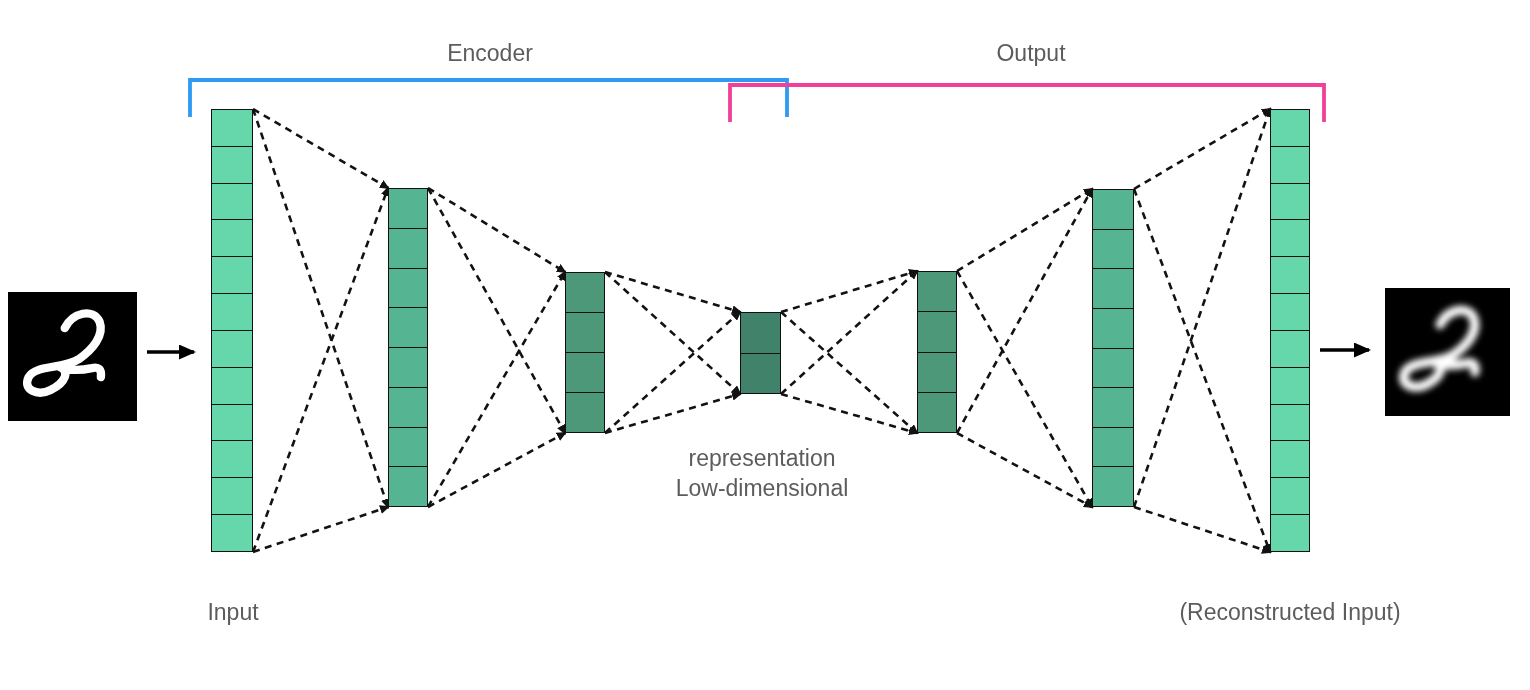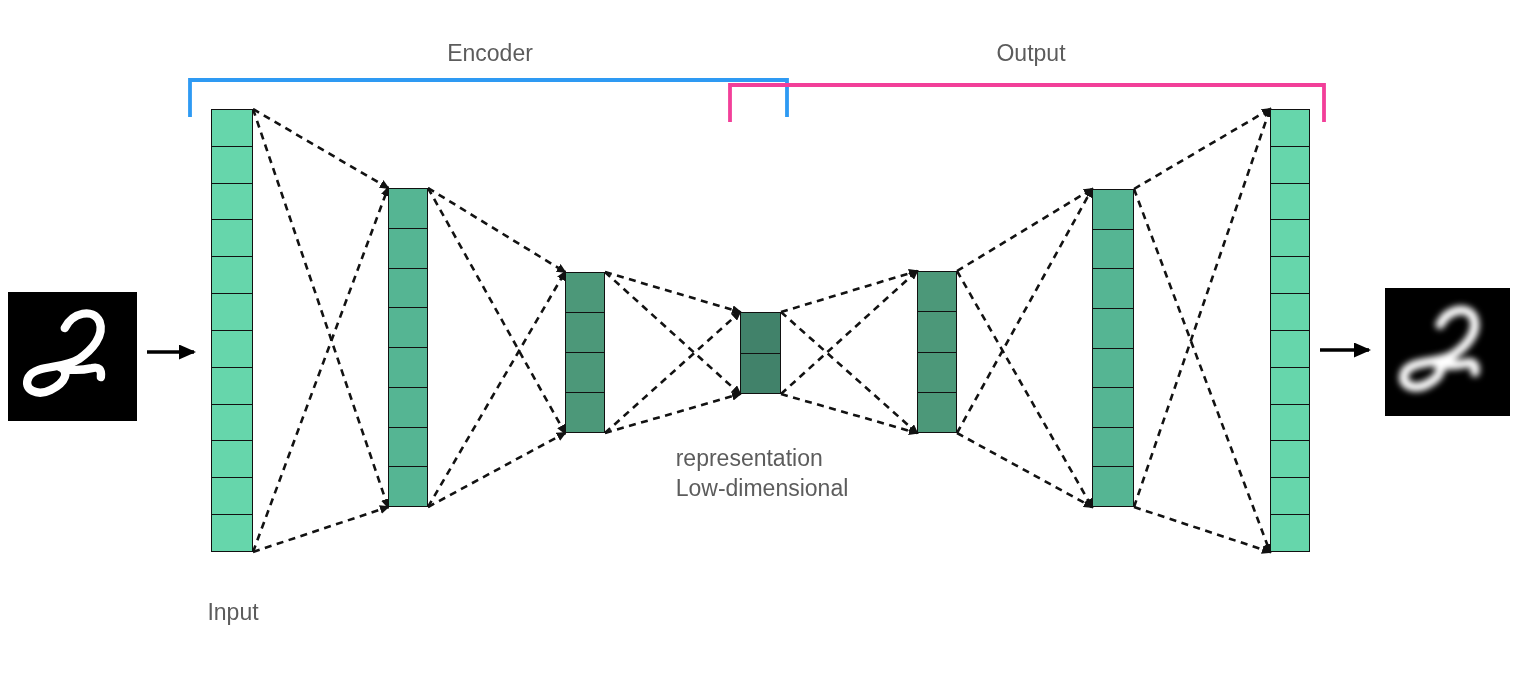--- a/index.html
+++ b/index.html
@@ -9,21 +9,21 @@
   }
   #wires { position:absolute; left:0; top:0; width:1530px; height:690px; }
   .layer {
     position:absolute; display:flex; flex-direction:column;
     border:1.6px solid #111111; box-sizing:border-box;
   }
   .cell { flex:1 1 0; }
   .cell + .cell { border-top:1.6px solid #111111; }
   .lbl {
     position:absolute; color:#5c5c5c; font-size:23px; line-height:30px;
-    transform:translateX(-50%); white-space:nowrap;
+    text-align:center; transform:translateX(-50%); white-space:nowrap;
   }
   .mnist { position:absolute; background:#000000; }
   .mnist svg { width:100%; height:100%; display:block; }
 </style>
 </head>
 <body>
 
 <div class="canvas">
 
   <svg id="wires">
@@ -153,19 +153,20 @@
         </defs>
       <path d="M 44 28 C 50 16 66 12 71 23 C 75 34 65 45 55 52 C 43 60 22 56 16 66
                C 11 76 23 81 33 76 C 45 70 48 61 40 58 C 45 61 56 61 65 59 Q 73 57 72 66" fill="none" stroke="#ffffff" stroke-width="7.5" stroke-linecap="round" stroke-linejoin="round" filter="url(#b2)"></path>
     </svg>
   </div>
 
   <div class="lbl" style="left:490px; top:38px;">Encoder</div>
   <div class="lbl" style="left:1031px; top:38px;">Output</div>
   <div class="lbl" style="left:233px; top:597px;">Input</div>
   <div class="lbl" style="left:1290px; top:597px;">
+    <div>(Reconstructed Input)</div>
   </div>
   <div class="lbl" style="left:762px; top:443px;">
     <div>representation</div>
     <div>Low-dimensional</div>
   </div>
 
 </div>
 
 </body></html>

